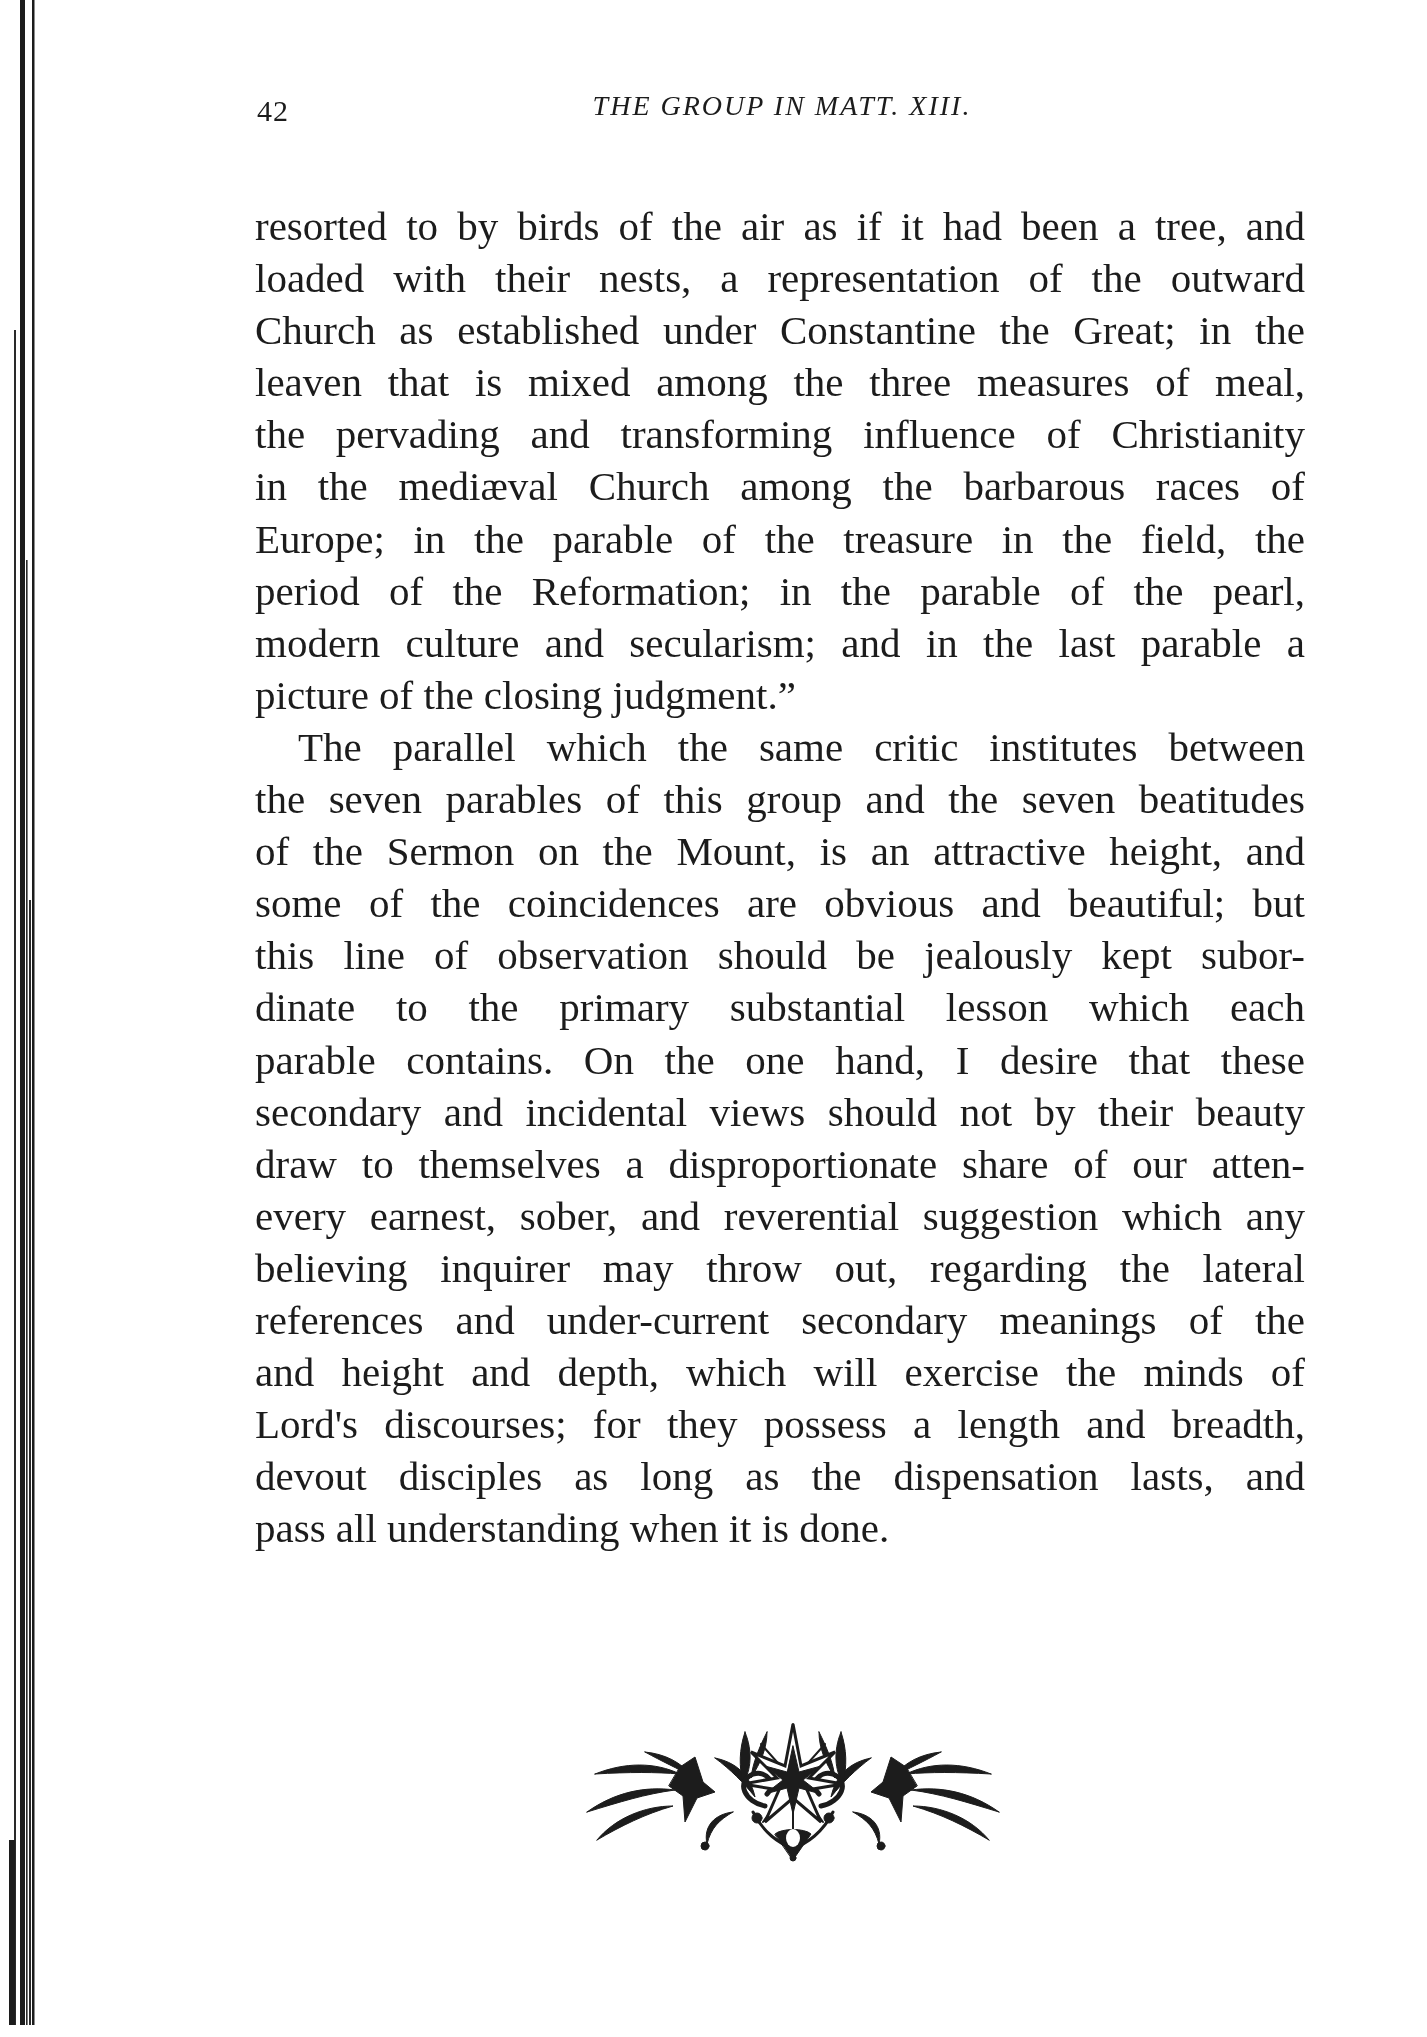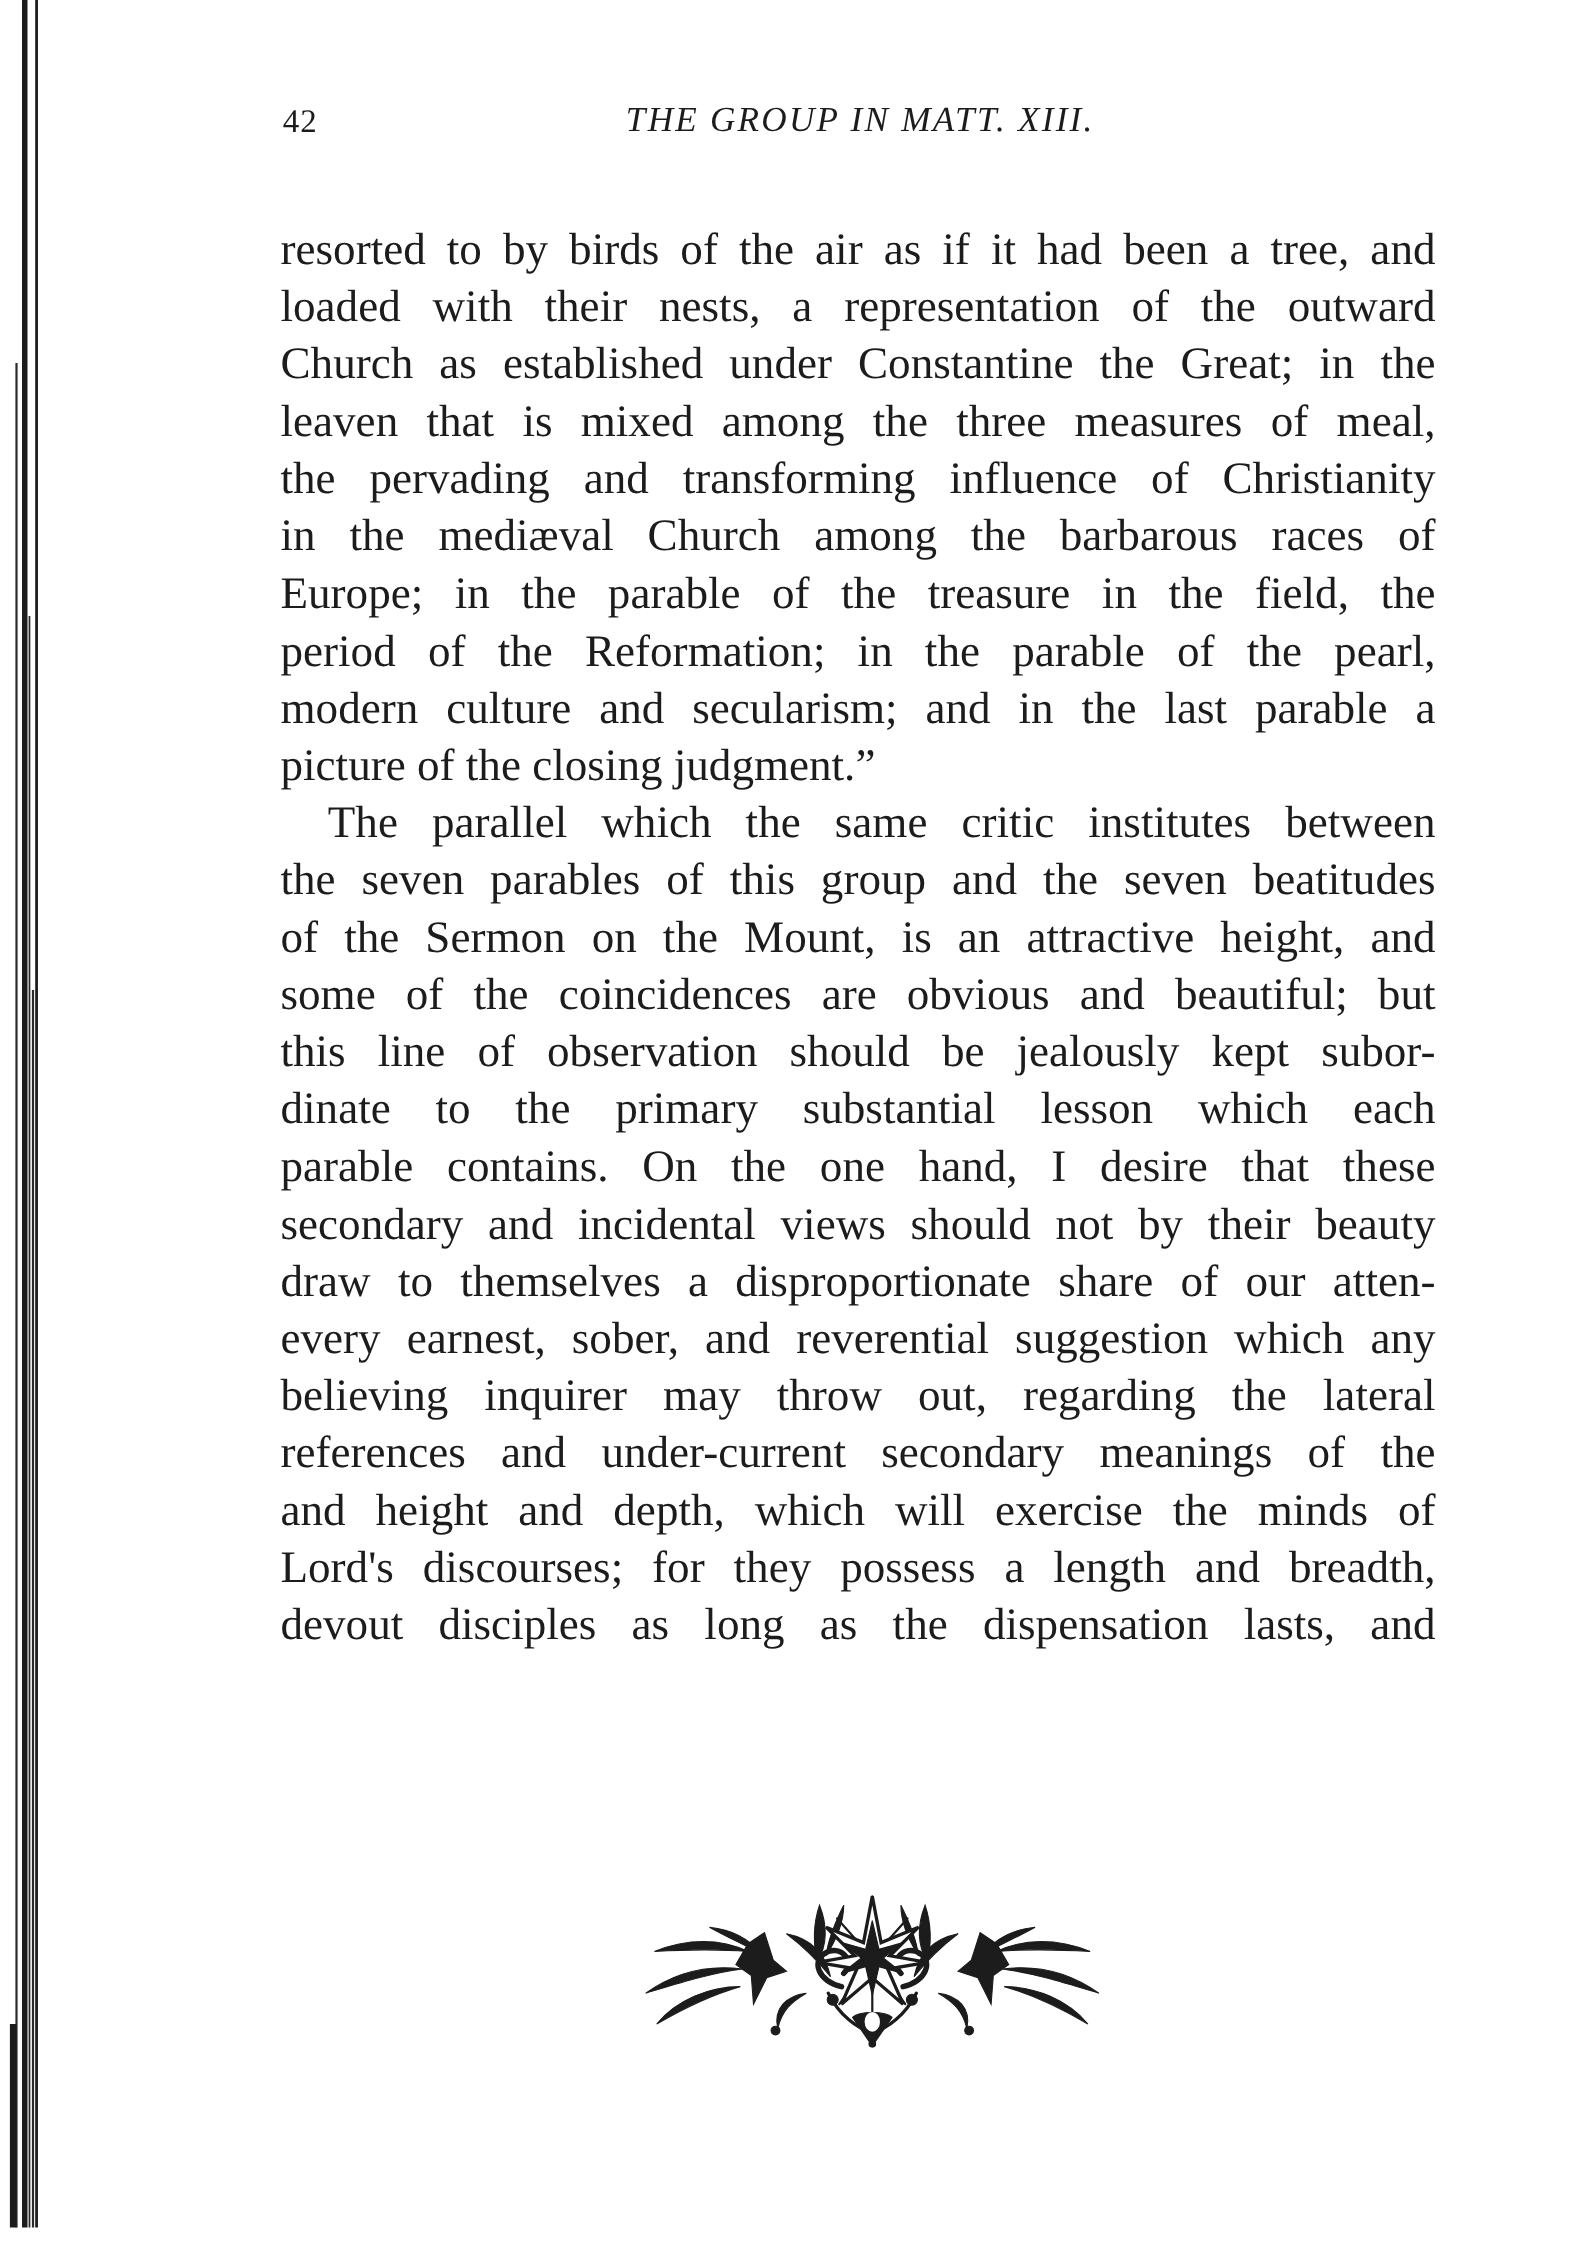--- a/index.html
+++ b/index.html
@@ -2,21 +2,21 @@
 <html><head>
 <meta charset="utf-8">
 <style>
   html, body { margin: 0; padding: 0; background: #ffffff; }
   body { width: 1427px; height: 2037px; position: relative; overflow: hidden; color: #1c1c1c; }
   .binding { position: absolute; left: 0; top: 0; width: 50px; height: 2037px; }
   .running-head { position: absolute; top: 88px; left: 255px; width: 1050px; height: 40px;
     font-family: "Liberation Serif", "DejaVu Serif", serif; }
   .folio { position: absolute; left: 2px; top: 6px; font-size: 30px; letter-spacing: 1px; }
   .head-title { position: absolute; left: 272px; top: 2px; width: 510px; text-align: center;
-    font-style: italic; font-size: 32px; letter-spacing: 2px; white-space: nowrap; }
+    font-style: italic; font-size: 28px; letter-spacing: 2px; white-space: nowrap; }
   .body-text { position: absolute; left: 255px; top: 164px; width: 1050px;
     font-family: "Liberation Serif", "DejaVu Serif", serif; font-size: 41px; line-height: 52.1px; margin-top: 36px; }
   .line { display: block; height: 52.1px; white-space: nowrap; text-align: justify; text-align-last: justify; }
   .line.last { text-align-last: left; }
   .line.indent { padding-left: 43px; }
   .ornament { position: absolute; left: 585px; top: 1722px; width: 416px; height: 140px; }
 </style>
 </head>
 <body>
 
@@ -56,20 +56,21 @@
     <span class="line">dinate to the primary substantial lesson which each</span>
     <span class="line">parable contains.  On the one hand, I desire that these</span>
     <span class="line">secondary and incidental views should not by their beauty</span>
     <span class="line">draw to themselves a disproportionate share of our atten-</span>
     <span class="line">every earnest, sober, and reverential suggestion which any</span>
     <span class="line">believing inquirer may throw out, regarding the lateral</span>
     <span class="line">references and under-current secondary meanings of the</span>
     <span class="line">and height and depth, which will exercise the minds of</span>
     <span class="line">Lord's discourses; for they possess a length and breadth,</span>
     <span class="line">devout disciples as long as the dispensation lasts, and</span>
+    <span class="line last">pass all understanding when it is done.</span>
   </div>
 </div>
 
 <svg class="ornament" viewBox="0 0 416 140">
   <g fill="#1c1c1c" stroke="#1c1c1c" stroke-linecap="round">
 
     <path d="M10 52 C40 40 70 40 95 52 C70 50 45 50 10 52 Z"></path>
     <path d="M2 90 C30 70 60 64 90 68 C60 72 35 80 2 90 Z"></path>
     <path d="M12 118 C30 96 60 84 88 84 C60 92 36 104 12 118 Z"></path>
     <path d="M60 30 C80 32 96 40 108 55 C92 46 78 40 60 30 Z"></path>

